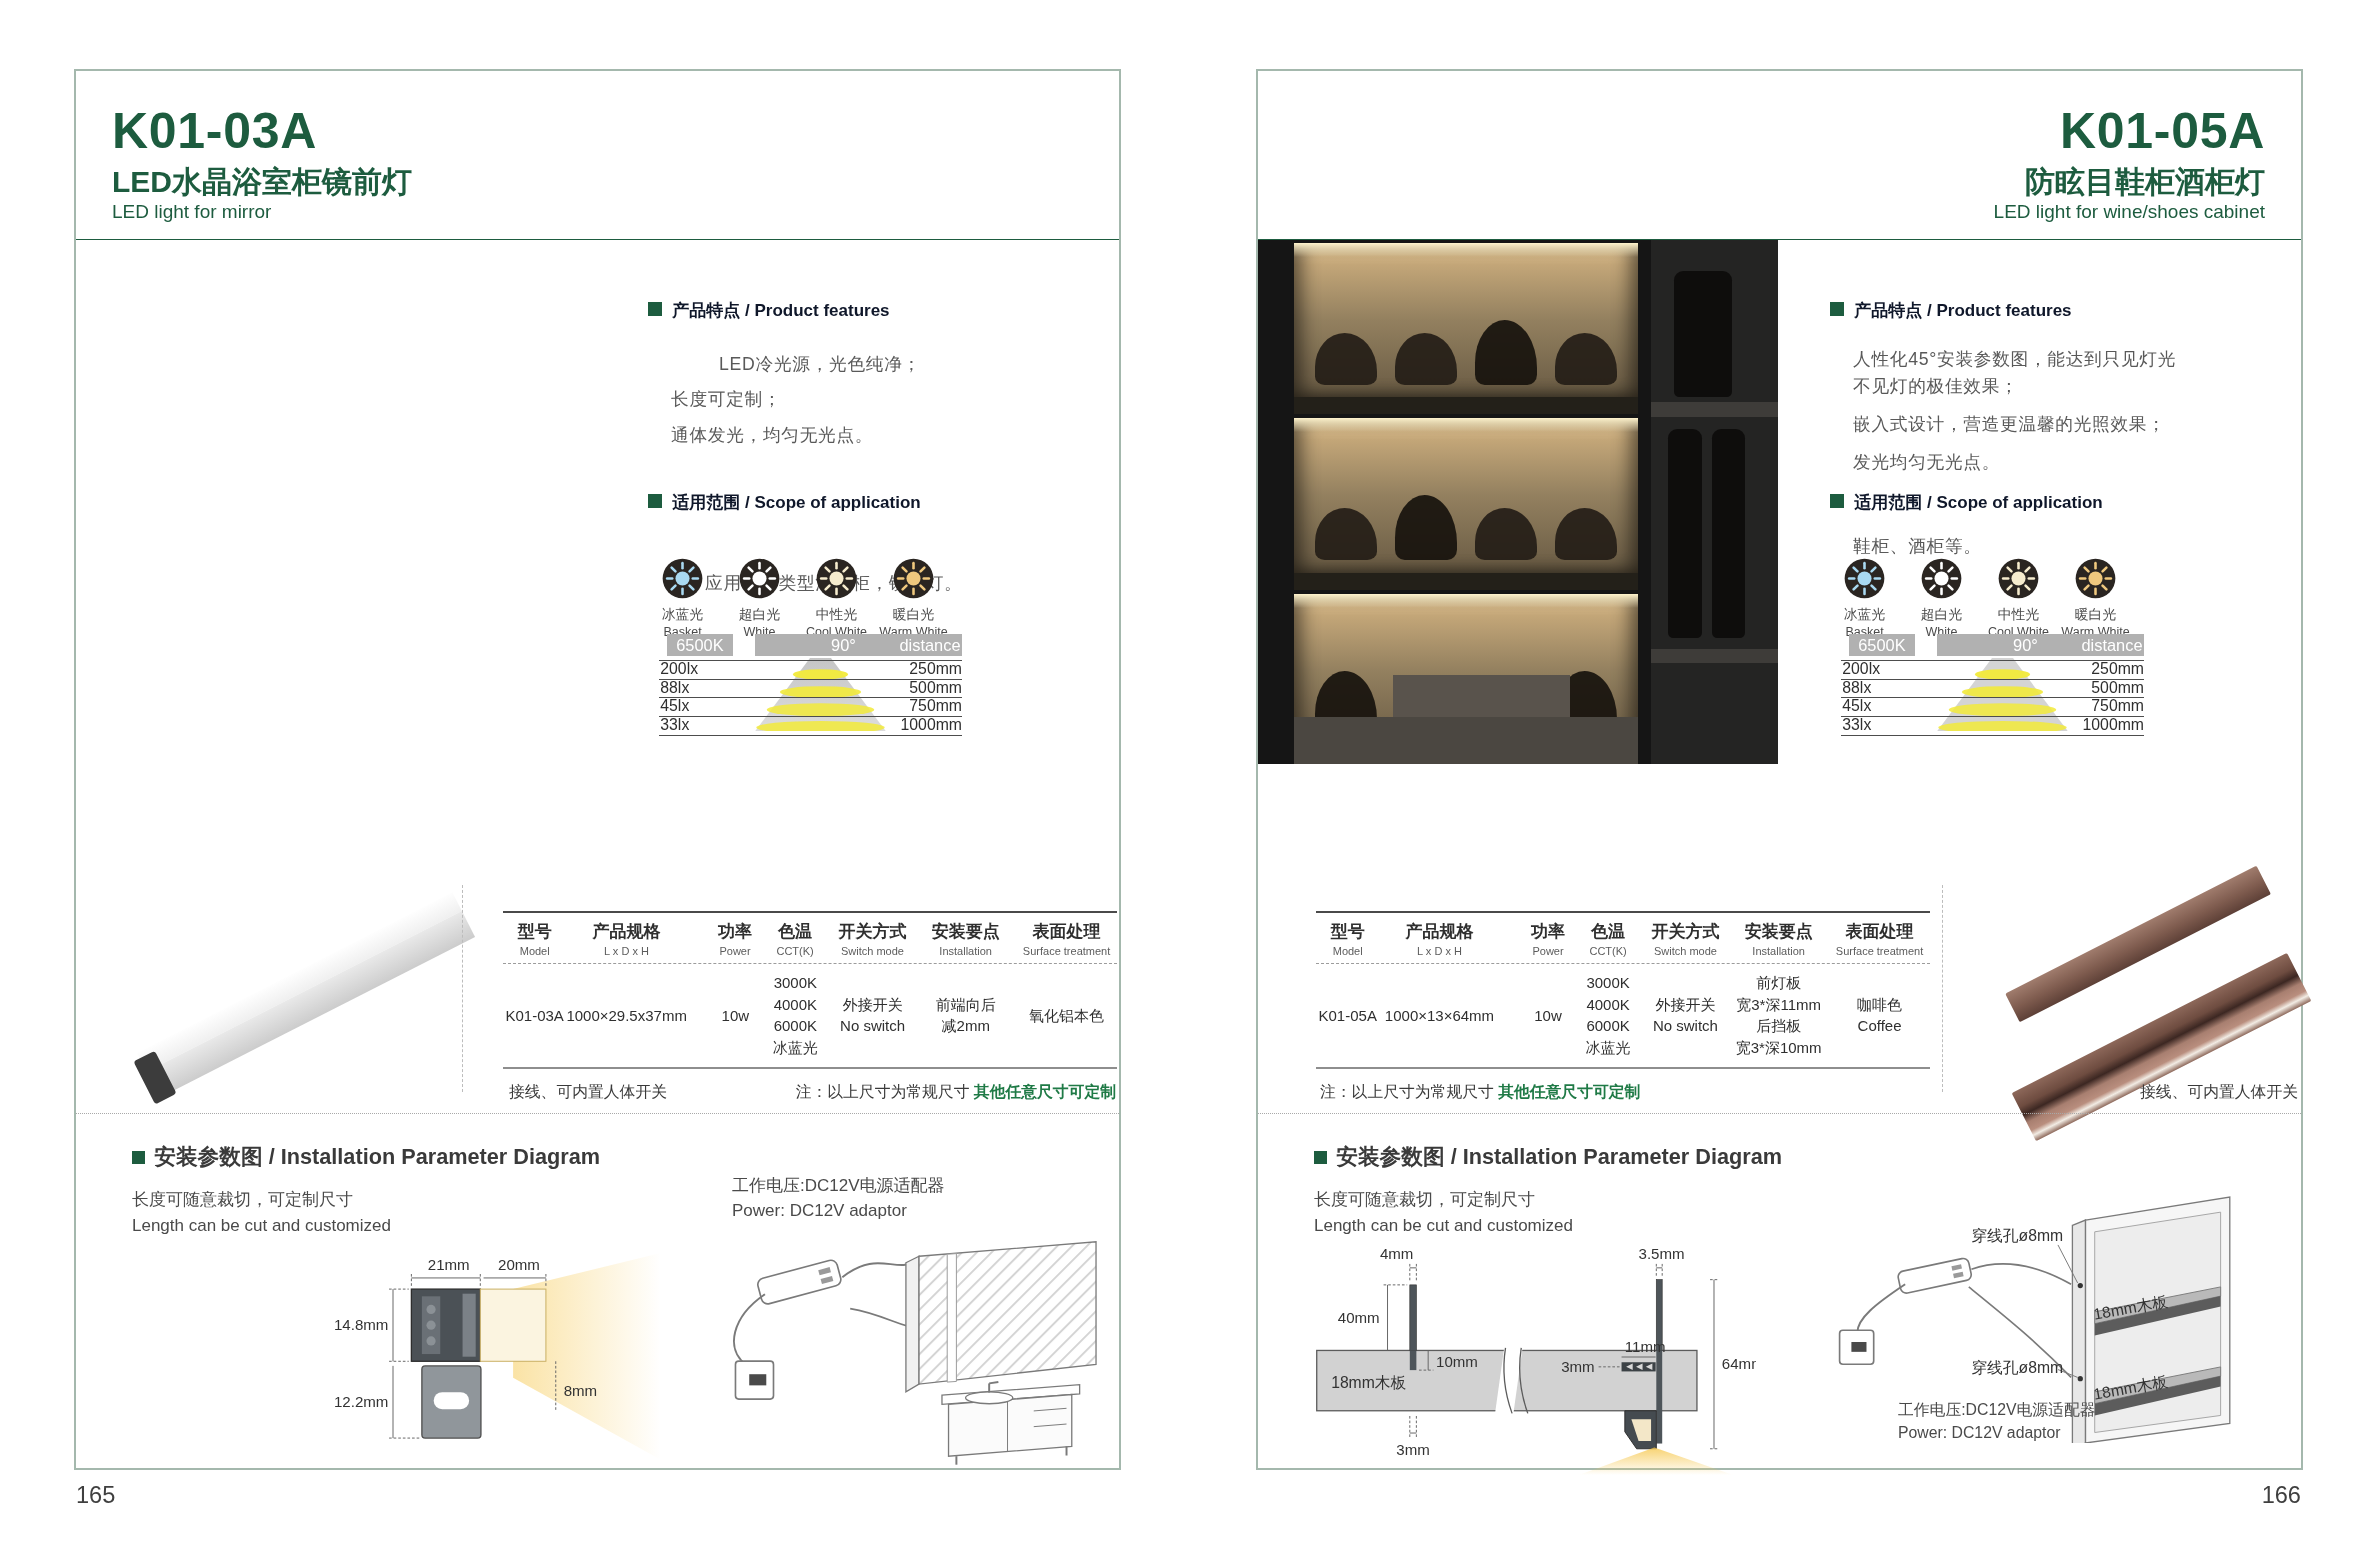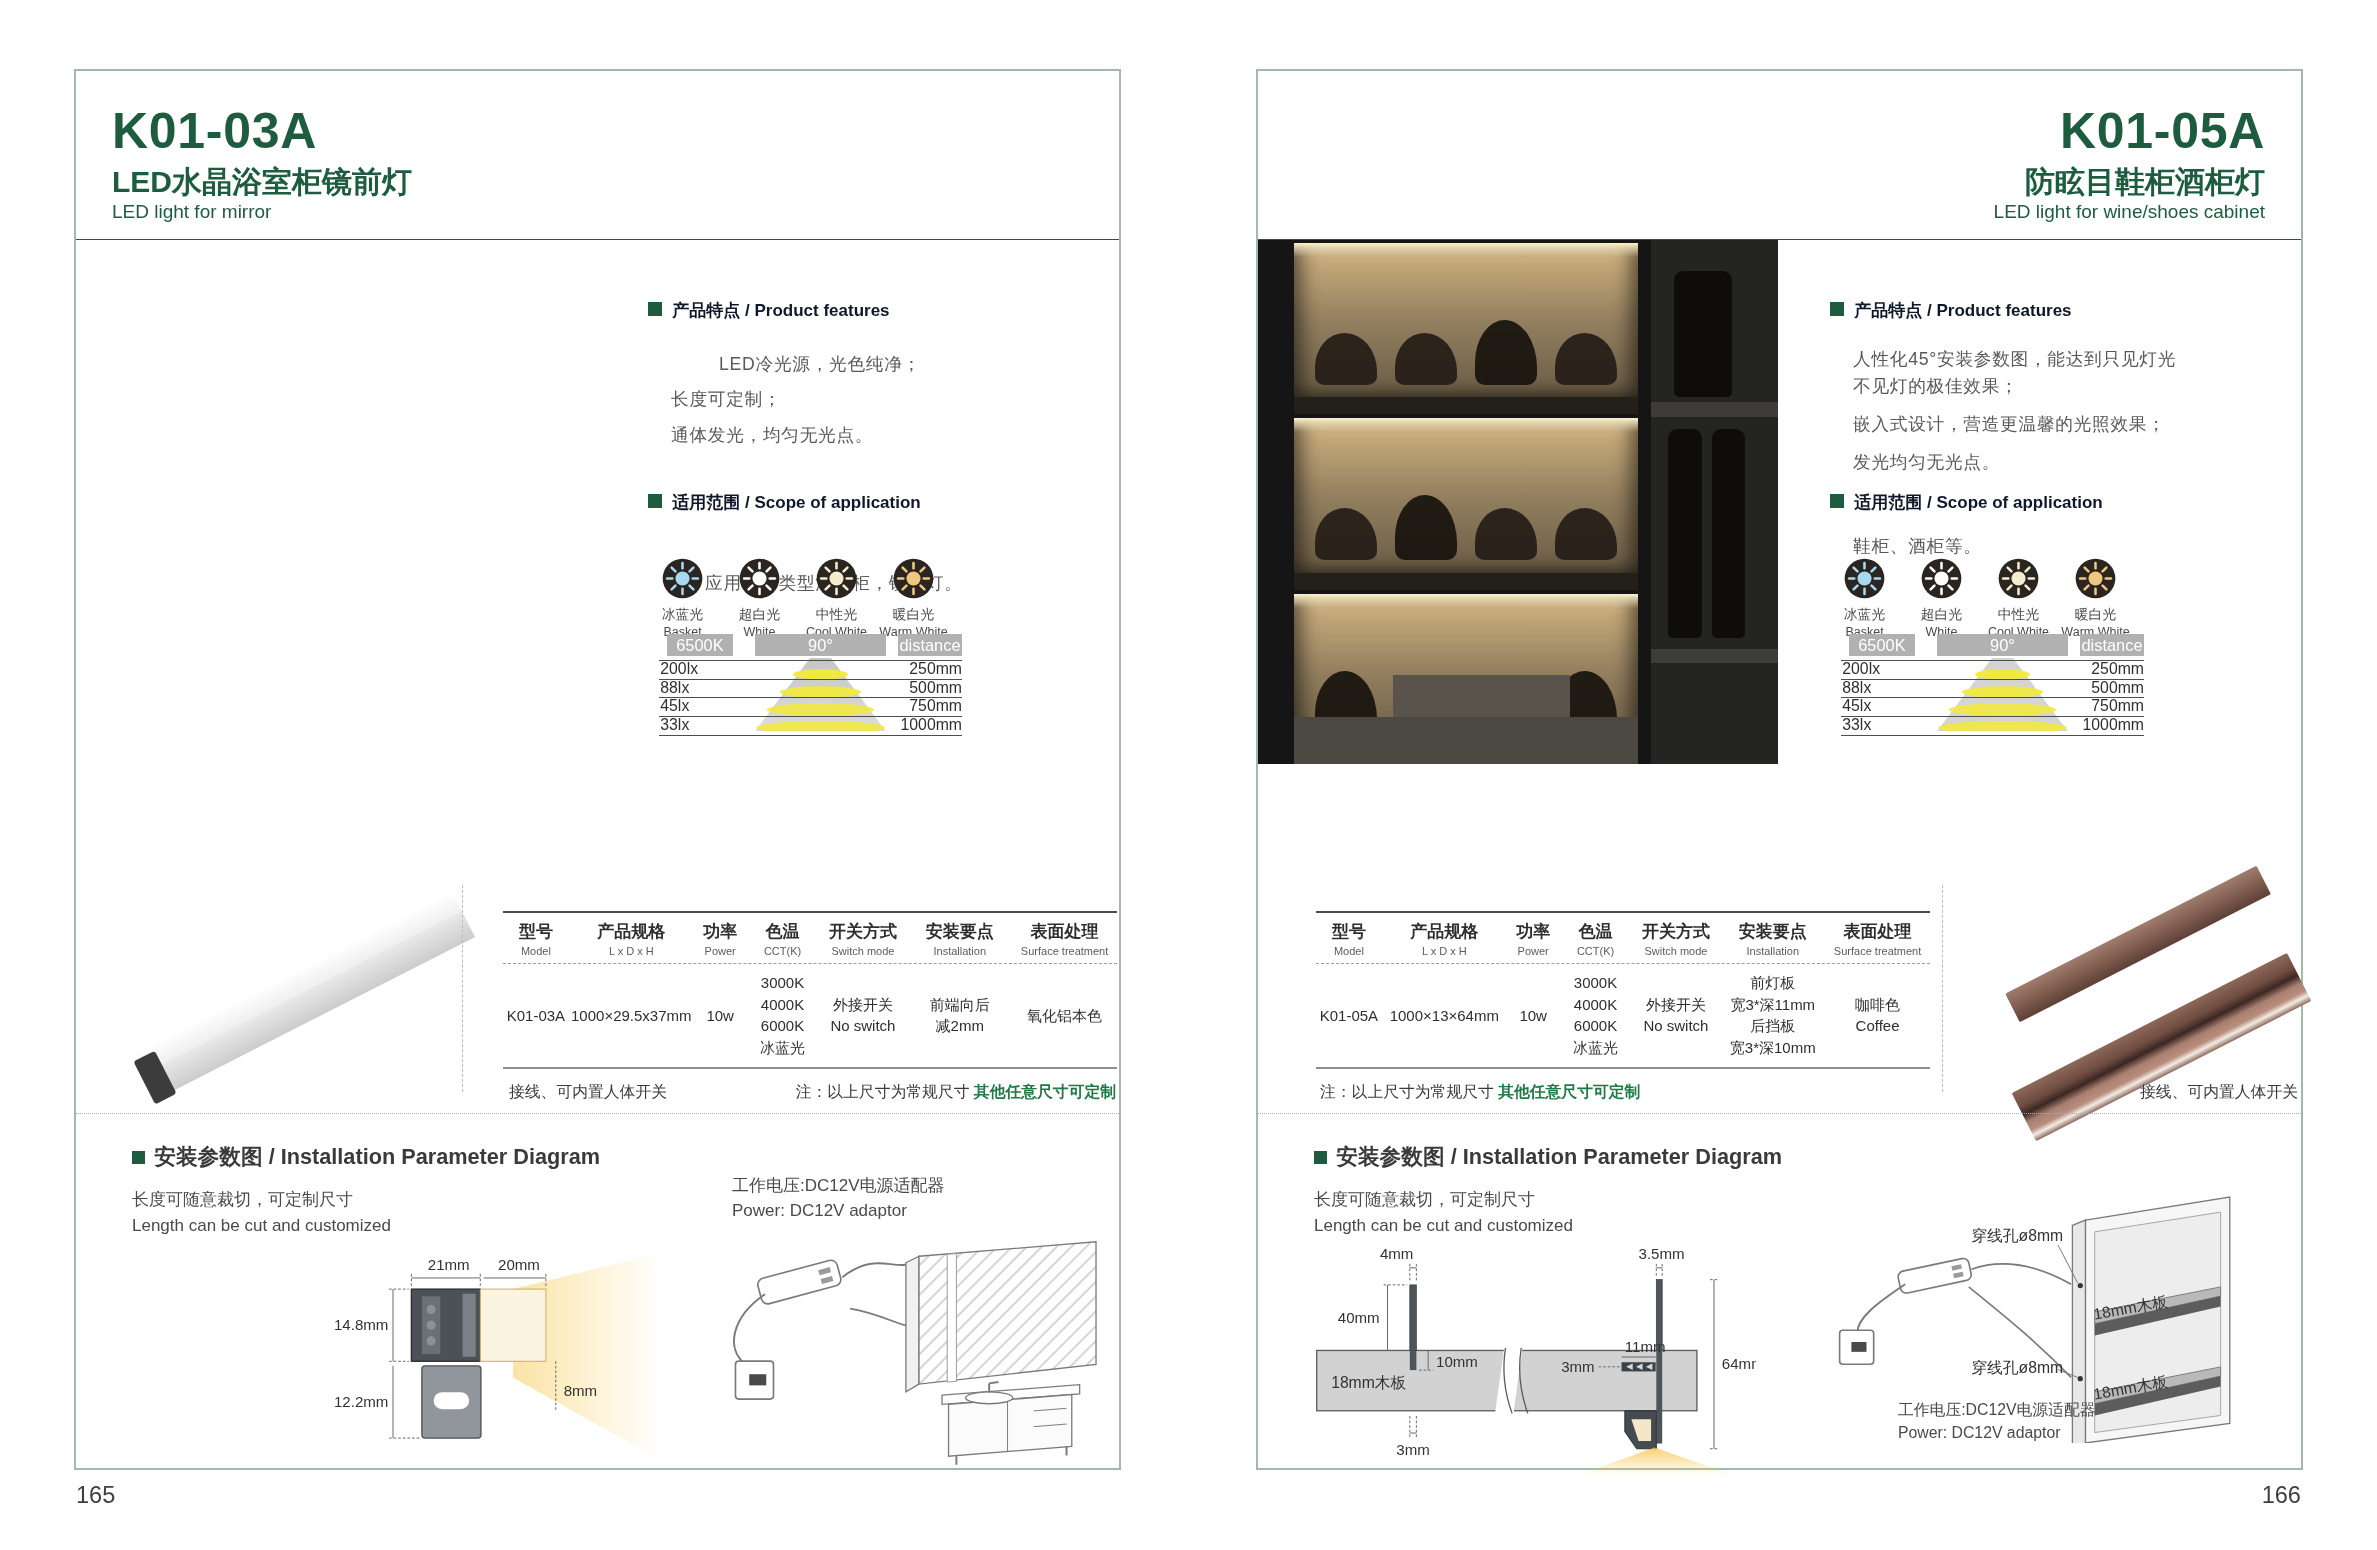--- a/index.html
+++ b/index.html
@@ -88,21 +88,21 @@
   .bar .top{position:absolute;left:0;top:0;width:100%;height:42%;background:linear-gradient(#fefefe,#efefef);}
   .bar .front{position:absolute;left:0;top:42%;width:100%;height:58%;background:linear-gradient(#e9e9e9,#cccccc);}
   .bar .cap{position:absolute;left:-6.6px;top:12%;width:23.6px;height:96%;background:#3c3c3c;border-radius:3.3px;}
   .cbar{position:absolute;transform:rotate(-27deg);border-radius:2px;}
   .cbar.flat{background:linear-gradient(180deg,#a07c6d 0%,#7e5b4e 55%,#5d4037 100%);}
   .cbar.chan{background:linear-gradient(180deg,#8d685a 0%,#6e4c40 30%,#3c2722 46%,#a87f70 62%,#b98e7e 78%,#f2ece4 88%,#8d685a 100%);}
 
   .spec{position:absolute;top:840px;width:614px;}
   .spec .head{display:flex;border-top:2px solid #4a4a4a;padding-top:6.6px;padding-bottom:6.6px;border-bottom:1.3px dashed #9c9c9c;}
   .spec .cell{text-align:center;}
-  .c0{width:66px;} .c1{width:125px;} .c2{width:53px;} .c3{width:72px;} .c4{width:89px;} .c5{width:105px;} .c6{width:105px;}
+  .c0{width:66px;} .c1{width:125px;} .c2{width:53px;padding-left:23px;} .c3{width:72px;} .c4{width:89px;} .c5{width:105px;} .c6{width:105px;}
   .sh-cn{font-size:17px;font-weight:bold;color:#2f2f2f;}
   .sh-en{font-size:11px;color:#5c5c5c;margin-top:2px;}
   .spec .row{display:flex;align-items:center;min-height:92px;border-bottom:2px solid #8e8e8e;padding:5.3px 0;}
   .sc{font-size:15px;color:#2f2f2f;line-height:21.7px;text-align:center;}
 
   .note{position:absolute;font-size:15.8px;color:#3a3a3a;white-space:nowrap;}
   .note .green{color:#1f7a46;font-weight:bold;}
   .dotted-rule{position:absolute;left:0;right:0;top:1042px;border-top:1.3px dotted #a9a9a9;}
 
   

